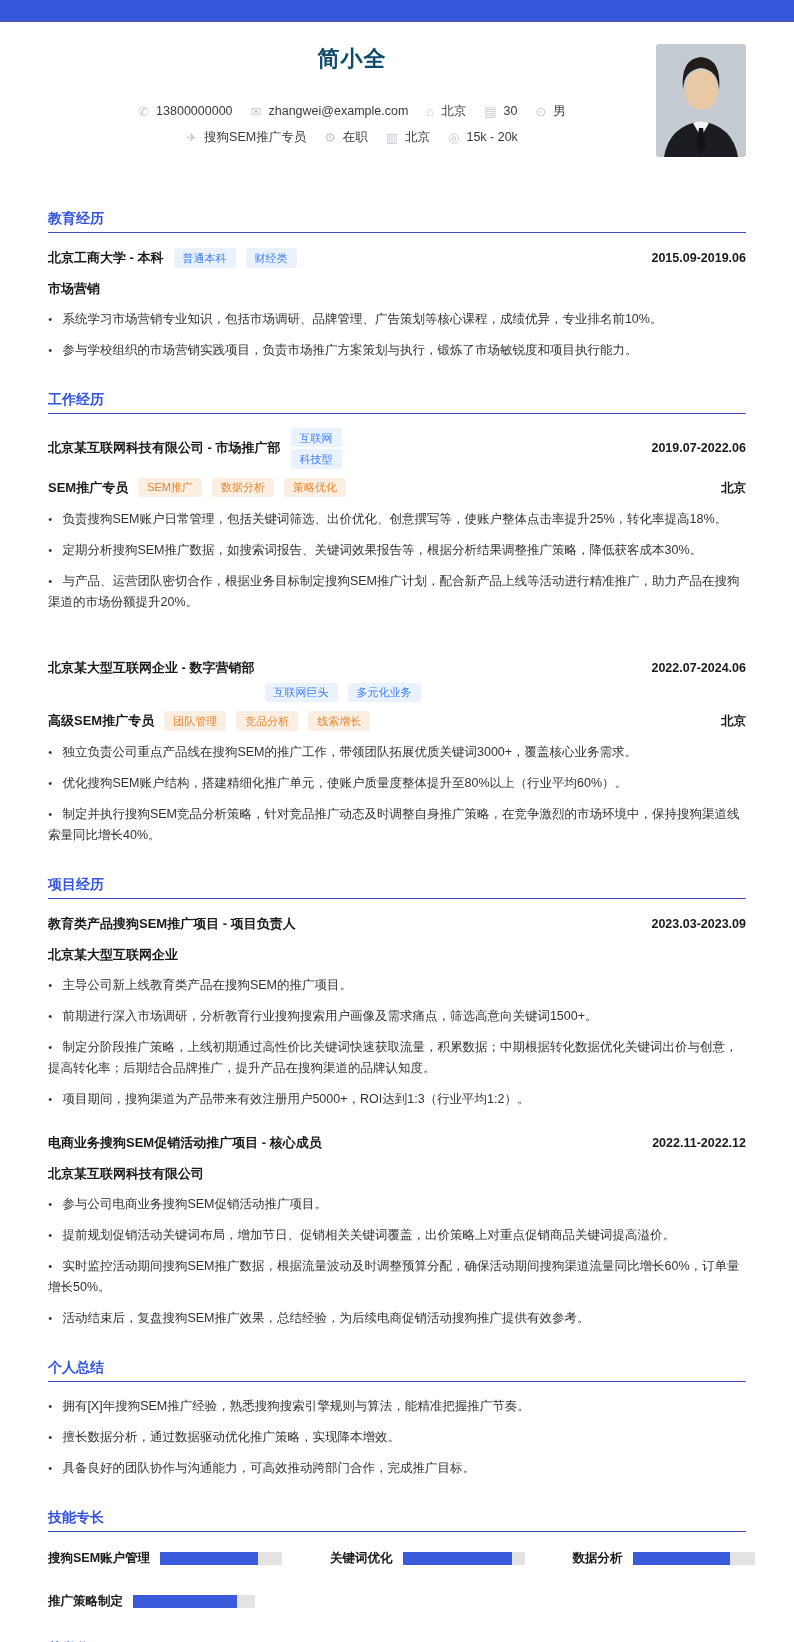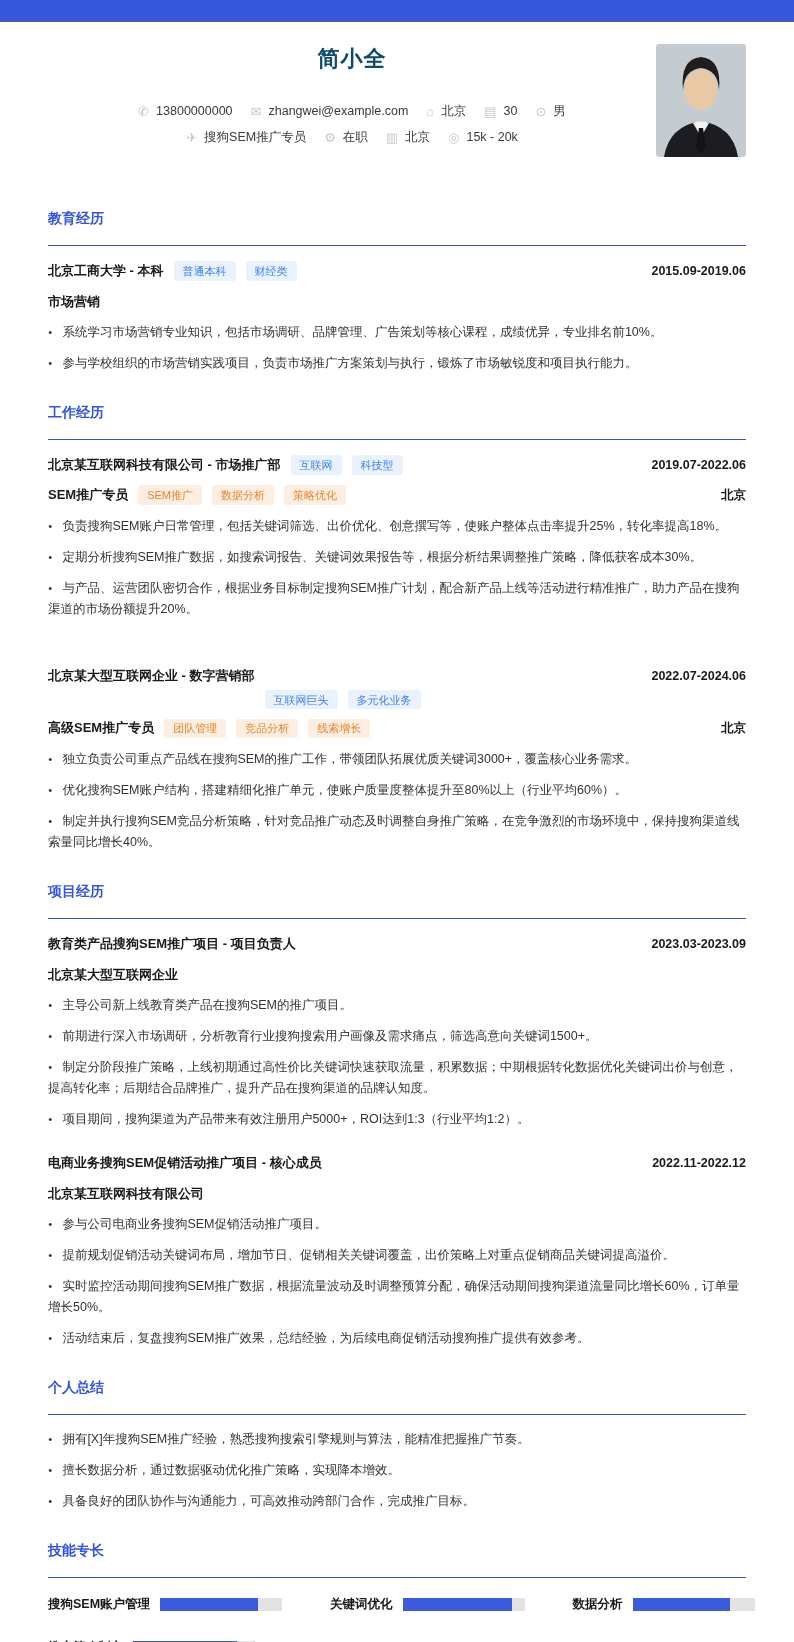--- a/index.html
+++ b/index.html
@@ -18,21 +18,21 @@
   .crow{display:flex;align-items:center;justify-content:center;flex-wrap:wrap;gap:4px 18px;line-height:26px;font-size:12.5px;color:#3a3a3a;}
   .ci{display:inline-flex;align-items:center;gap:7px;}
   .cicon{color:#c4c9d0;font-size:13px;line-height:1;}
   .photo{width:90px;height:113px;border-radius:3px;overflow:hidden;flex:none;margin-top:4px;}
   .photo svg{display:block;}
 
   
   .section{margin-top:30px;}
   .section-title{
     font-size:14px;font-weight:700;color:var(--title,#3354E0);
-    padding-bottom:17px;border-bottom:1.6px solid var(--line,#3C4EC2);margin-bottom:14px;
+    padding-bottom:4px;border-bottom:1.6px solid var(--line,#3C4EC2);margin-bottom:14px;
   }
   .entry{margin-top:8px;}
   .entry + .entry{margin-top:22px;}
   .entry-head{display:flex;align-items:center;justify-content:space-between;margin:8px 0;line-height:22px;}
   .entry-left{display:flex;align-items:center;gap:10px;flex-wrap:wrap;}
   .entry-title{font-size:13px;font-weight:700;color:#1a1a1a;}
   .entry-right{font-size:12.5px;font-weight:700;color:#1a1a1a;white-space:nowrap;}
   .subhead{font-size:13px;font-weight:700;color:#1a1a1a;margin:10px 0;line-height:20px;}
   .tag{font-size:11px;padding:2.5px 9px;border-radius:3px;line-height:1.3;white-space:nowrap;}
   .tag-blue{color:var(--tagBlueText,#3D7EF7);background:var(--tagBlueBg,#EAF2FE);}
@@ -132,21 +132,21 @@
     </div>
   </div>
 
   <div class="section">
     <div class="section-title">工作经历</div>
 
     <div class="entry">
       <div class="entry-head">
         <div class="entry-left">
           <span class="entry-title">北京某互联网科技有限公司 - 市场推广部</span>
-          <span style="display: inline-flex; gap: 10px;">
+          <span style="display: inline-flex; gap: 2px; flex-direction: column;">
               <span class="tag tag-blue">互联网</span>
               <span class="tag tag-blue">科技型</span>
             </span>
         </div>
         <span class="entry-right">2019.07-2022.06</span>
       </div>
       <div class="entry-head">
         <div class="entry-left">
           <span class="entry-title">SEM推广专员</span>
           <span style="display: inline-flex; gap: 10px;">

